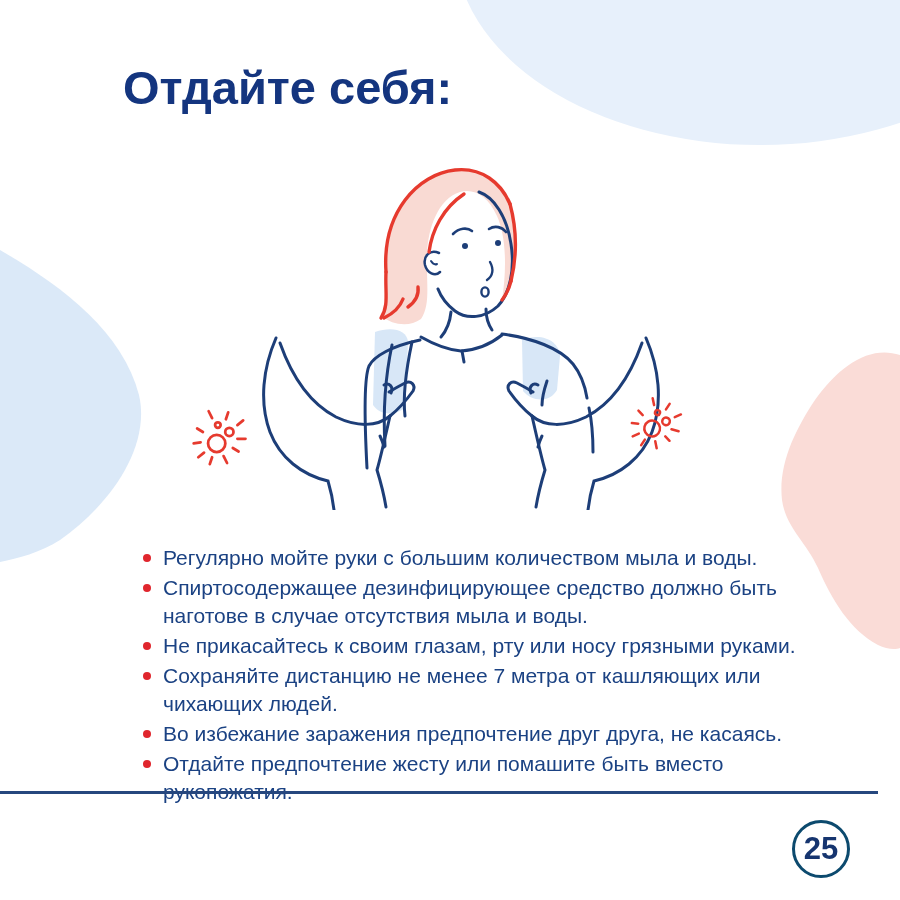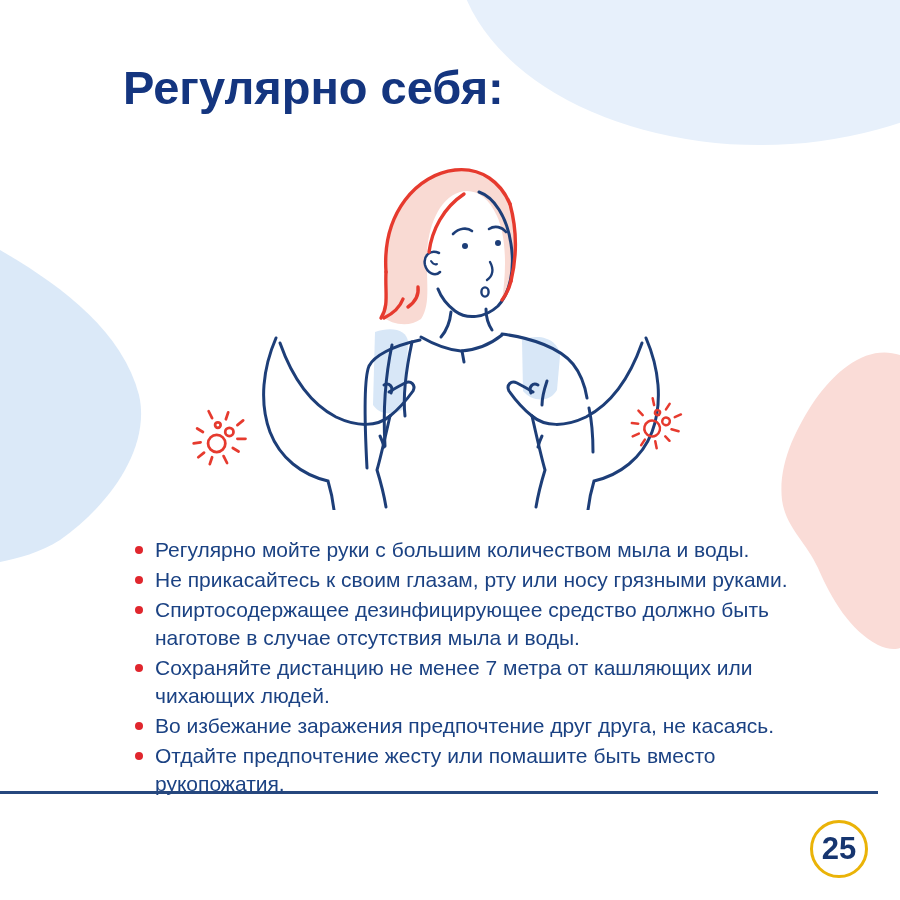--- a/index.html
+++ b/index.html
@@ -11,53 +11,53 @@
   .bg-svg{position:absolute;left:0;top:0;width:900px;height:900px;z-index:0;}
   .title{
     position:absolute;left:123px;top:60px;z-index:3;
     font-size:47px;font-weight:bold;color:#14357f;letter-spacing:0px;
   }
   .figure{
     position:absolute;left:180px;top:150px;width:520px;height:360px;z-index:2;
   }
   .tips{
     position:absolute;left:124px;top:527px;width:710px;z-index:3;
-    list-style:none;margin:9px;padding:0;
+    list-style:none;margin:17px;padding:0;
   }
   .tips li{
     display:flex;align-items:flex-start;margin:0 0 2px 0;
   }
   .tip-dot{
     flex:0 0 auto;width:8px;height:8px;border-radius:50%;
     background:#e0262d;margin:10px 12px 0 2px;
   }
   .tip-text{
     font-size:21px;line-height:28px;color:#1b4283;white-space:pre-line;
   }
   .divider{
     position:absolute;left:0;top:791px;width:878px;height:2.5px;
     background:#26477e;z-index:3;
   }
   .page-badge{
-    position:absolute;left:810px;top:820px;width:58px;height:58px;z-index:3;
-    border:3px solid #eab308;border-radius:50%;box-sizing:border-box;
+    position:absolute;left:792px;top:820px;width:58px;height:58px;z-index:3;
+    border:3px solid #0c4a6e;border-radius:50%;box-sizing:border-box;
     display:flex;align-items:center;justify-content:center;
     font-size:31px;font-weight:bold;color:#16356f;background:#fff;
   }
 </style>
 </head>
 <body>
 
 <svg class="bg-svg" viewBox="0 0 900 900" xmlns="http://www.w3.org/2000/svg">
   <ellipse cx="760" cy="-55" rx="305" ry="200" fill="#e7f0fb"></ellipse>
   <path fill="#dbe9f8" d="M0,250 C60,285 122,330 139,395 C151,447 110,505 60,540 C40,553 18,558 0,562 Z"></path>
   <path fill="#fadcd7" d="M900,355 C870,345 840,365 815,400 C795,430 778,465 782,500 C786,528 805,540 818,568 C832,600 850,630 878,645 C886,649 895,650 900,648 Z"></path>
 </svg>
 
-<div class="title">Регулярно себя:</div>
+<div class="title">Отдайте себя:</div>
 
 <svg class="figure" viewBox="0 0 520 360" xmlns="http://www.w3.org/2000/svg">
   <defs>
     <g id="virus" fill="none" stroke="#e63a2e" stroke-width="2.4" stroke-linecap="round">
       <circle cx="-2" cy="3" r="7.5"></circle>
       <circle cx="9" cy="-7" r="3.6"></circle>
       <circle cx="-1" cy="-13" r="2.4"></circle>
       <line x1="-14" y1="-7" x2="-19" y2="-10"></line>
       <line x1="-16" y1="2" x2="-22" y2="3"></line>
       <line x1="-13" y1="11" x2="-18" y2="15"></line>
@@ -145,26 +145,26 @@
   <use href="#virus" transform="translate(475,276) scale(1.05) rotate(15)"></use>
 </svg>
 
 <ul class="tips">
   <li>
     <span class="tip-dot"></span>
     <span class="tip-text">Регулярно мойте руки с большим количеством мыла и воды.</span>
   </li>
   <li>
     <span class="tip-dot"></span>
-    <span class="tip-text">Не прикасайтесь к своим глазам, рту или носу грязными руками.</span>
+    <span class="tip-text">Спиртосодержащее дезинфицирующее средство должно быть
+наготове в случае отсутствия мыла и воды.</span>
   </li>
   <li>
     <span class="tip-dot"></span>
-    <span class="tip-text">Спиртосодержащее дезинфицирующее средство должно быть
-наготове в случае отсутствия мыла и воды.</span>
+    <span class="tip-text">Не прикасайтесь к своим глазам, рту или носу грязными руками.</span>
   </li>
   <li>
     <span class="tip-dot"></span>
     <span class="tip-text">Сохраняйте дистанцию не менее 7 метра от кашляющих или
 чихающих людей.</span>
   </li>
   <li>
     <span class="tip-dot"></span>
     <span class="tip-text">Во избежание заражения предпочтение друг друга, не касаясь.</span>
   </li>

